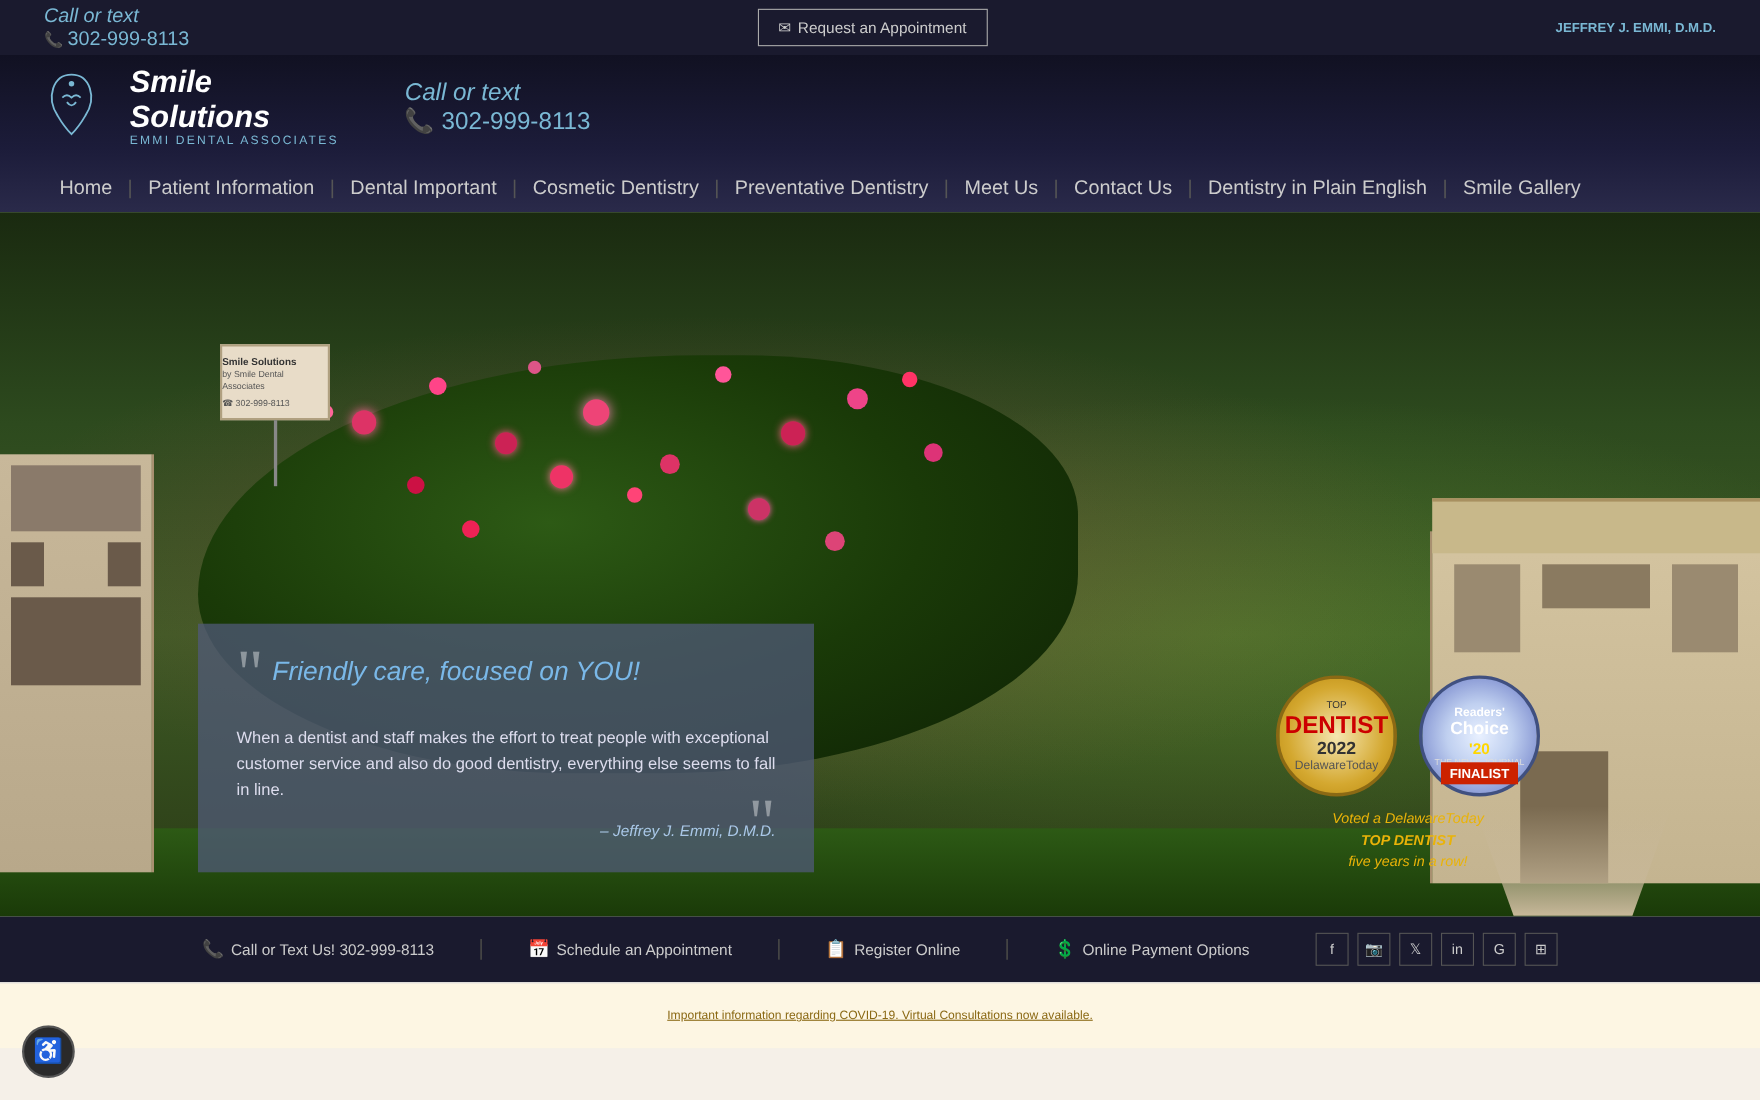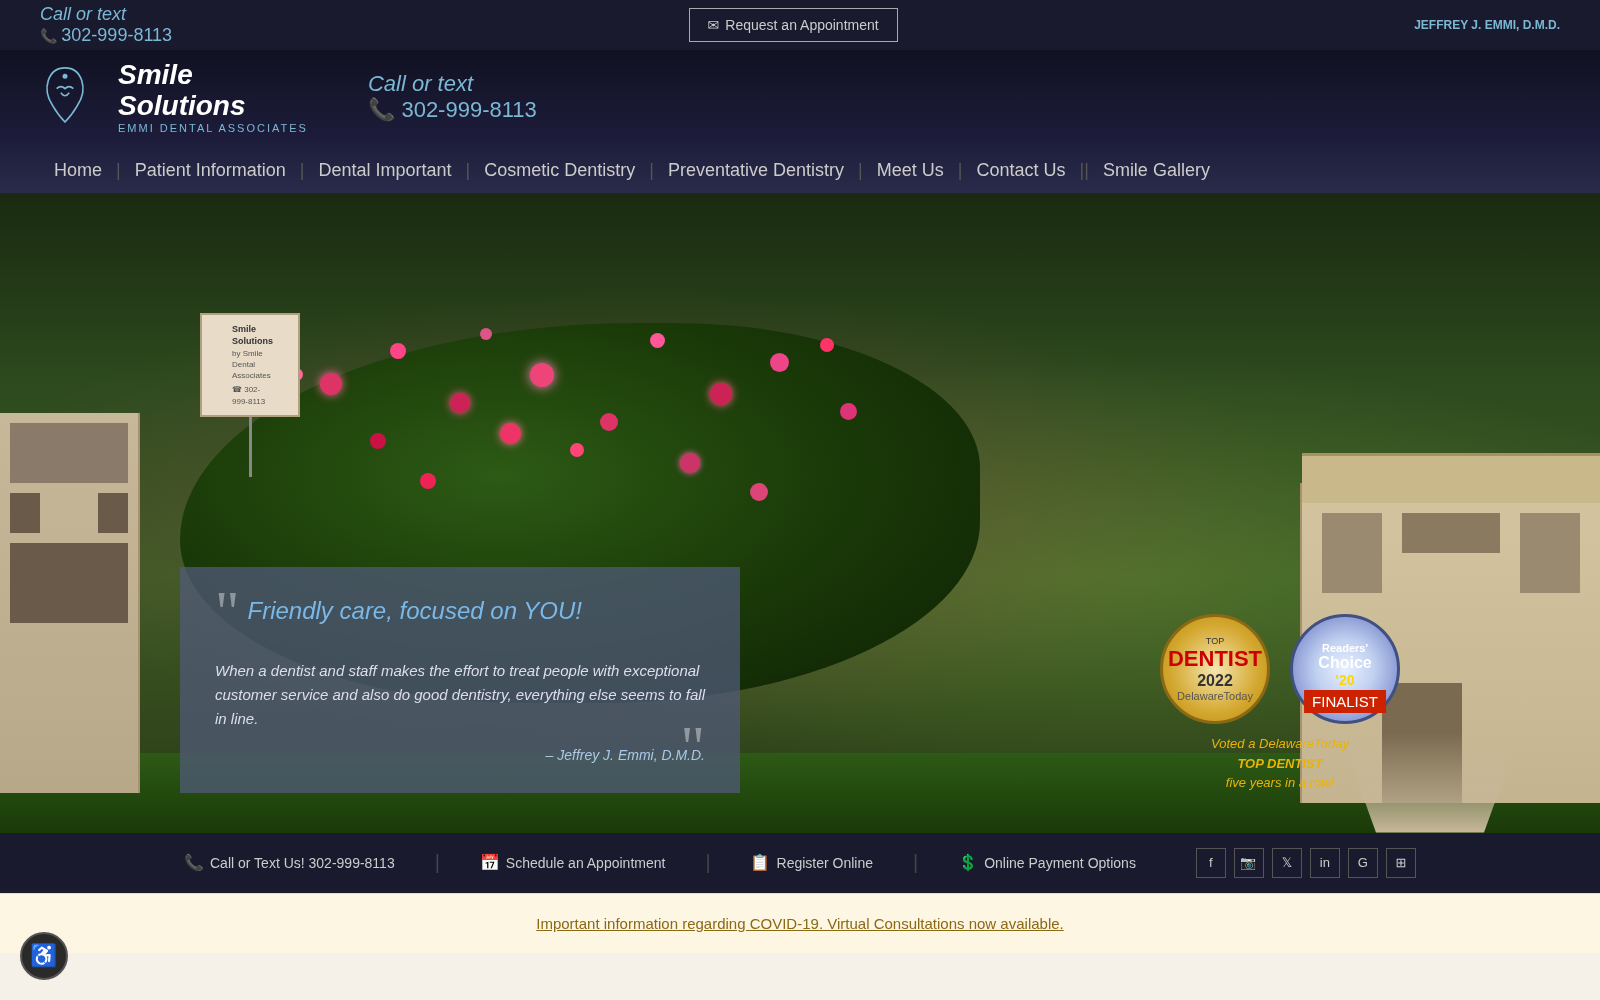--- a/index.html
+++ b/index.html
@@ -162,21 +162,20 @@
       font-size: 24px;
       font-style: italic;
       font-weight: normal;
       margin-bottom: 24px;
     }
     .quote-text {
       color: #dde;
       font-size: 15px;
       line-height: 1.6;
       margin-bottom: 16px;
-      font-style: italic;
     }
     .quote-marks-close {
       font-size: 60px;
       color: rgba(255,255,255,0.4);
       line-height: 0;
       font-family: Georgia, serif;
       float: right;
     }
     .quote-author {
       color: #aac8e8;
@@ -225,22 +224,22 @@
       border: 3px solid #405080;
       position: relative;
     }
     .readers-badge .rc { font-size: 11px; font-weight: bold; color: #fff; }
     .readers-badge .choice { font-size: 16px; font-weight: 900; color: #fff; }
     .readers-badge .year { font-size: 14px; font-weight: bold; color: #ffd700; }
     .readers-badge .news { font-size: 8px; color: #ddd; }
     .finalist-ribbon {
       background: #cc2200;
       color: white;
-      font-size: 15px;
-      font-weight: normal;
+      font-size: 12px;
+      font-weight: bold;
       padding: 3px 8px;
       position: absolute;
       bottom: 8px;
       left: 50%;
       transform: translateX(-50%);
       white-space: nowrap;
     }
     .awards-caption {
       color: #eab308;
       font-size: 13px;
@@ -292,21 +291,21 @@
     .covid-banner {
       background: #fdf6e3;
       border-top: 1px solid #ddd;
       height: 60px;
       display: flex;
       align-items: center;
       justify-content: center;
     }
     .covid-link {
       color: #8b6914;
-      font-size: 15px;
+      font-size: 11px;
       text-decoration: underline;
       cursor: pointer;
     }
 
     
     .accessibility-btn {
       position: fixed;
       bottom: 20px;
       left: 20px;
       width: 48px;
@@ -366,37 +365,38 @@
     <a class="nav-item">Dental Important</a>
     <span class="nav-separator">|</span>
     <a class="nav-item">Cosmetic Dentistry</a>
     <span class="nav-separator">|</span>
     <a class="nav-item">Preventative Dentistry</a>
     <span class="nav-separator">|</span>
     <a class="nav-item">Meet Us</a>
     <span class="nav-separator">|</span>
     <a class="nav-item">Contact Us</a>
     <span class="nav-separator">|</span>
+    <a class="nav-item">Dentistry in Plain English</a>
     <span class="nav-separator">|</span>
     <a class="nav-item">Smile Gallery</a>
   </nav>
 </div>
 
 <div class="hero">
   <div class="hero-bg"></div>
 
   <div style="position:absolute;left:0;bottom:40px;width:140px;height:380px;background:linear-gradient(#c8b89a,#b8a88a);border-right:2px solid #a89070;z-index:2;">
     <div style="position:absolute;top:10px;left:10px;right:10px;height:60px;background:#8a7a6a;"></div>
     <div style="position:absolute;top:80px;left:10px;width:30px;height:40px;background:#6a5a4a;"></div>
     <div style="position:absolute;top:80px;right:10px;width:30px;height:40px;background:#6a5a4a;"></div>
     <div style="position:absolute;top:130px;left:10px;right:10px;height:80px;background:#6a5a4a;"></div>
   </div>
 
   <div style="position:absolute;left:200px;top:120px;z-index:5;">
-    <div style="background:#e8dcc8;border:2px solid #b0a080;padding:8px 30px;font-size:10px;color:#333;line-height:1.4;width:100px;">
+    <div style="background:#e8dcc8;border:2px solid #b0a080;padding:8px 0;font-size:10px;color:#333;line-height:1.4;width:100px;">
       <div style="font-weight:bold;font-size:9px;">Smile Solutions</div>
       <div style="font-size:8px;color:#555;">by Smile Dental Associates</div>
       <div style="font-size:8px;color:#555;margin-top:3px;">☎ 302-999-8113</div>
     </div>
     <div style="width:3px;height:60px;background:#888;margin:0 auto;"></div>
   </div>
 
   <div style="position:absolute;top:80px;left:100px;width:1000px;height:480px;z-index:3;">
 
     <div style="position:absolute;top:50px;left:80px;width:800px;height:380px;border-radius:60% 40% 50% 45%;background:radial-gradient(ellipse at 40% 40%, #2d5a15 0%, #1a3a08 50%, #0d1f04 100%);"></div>

